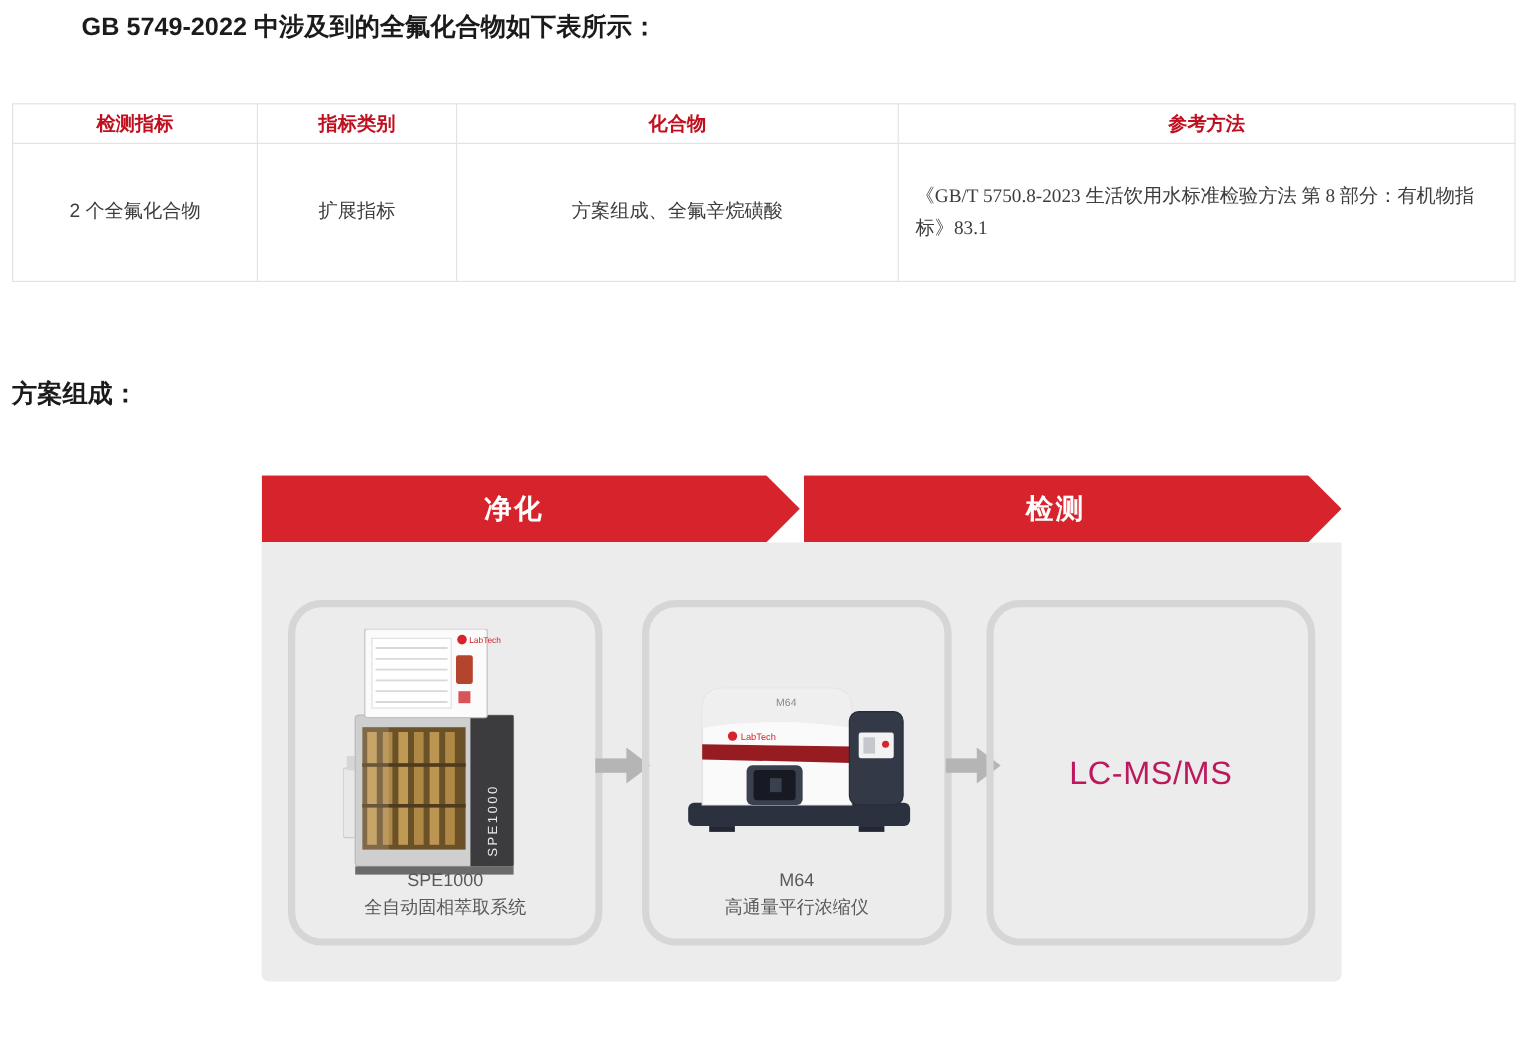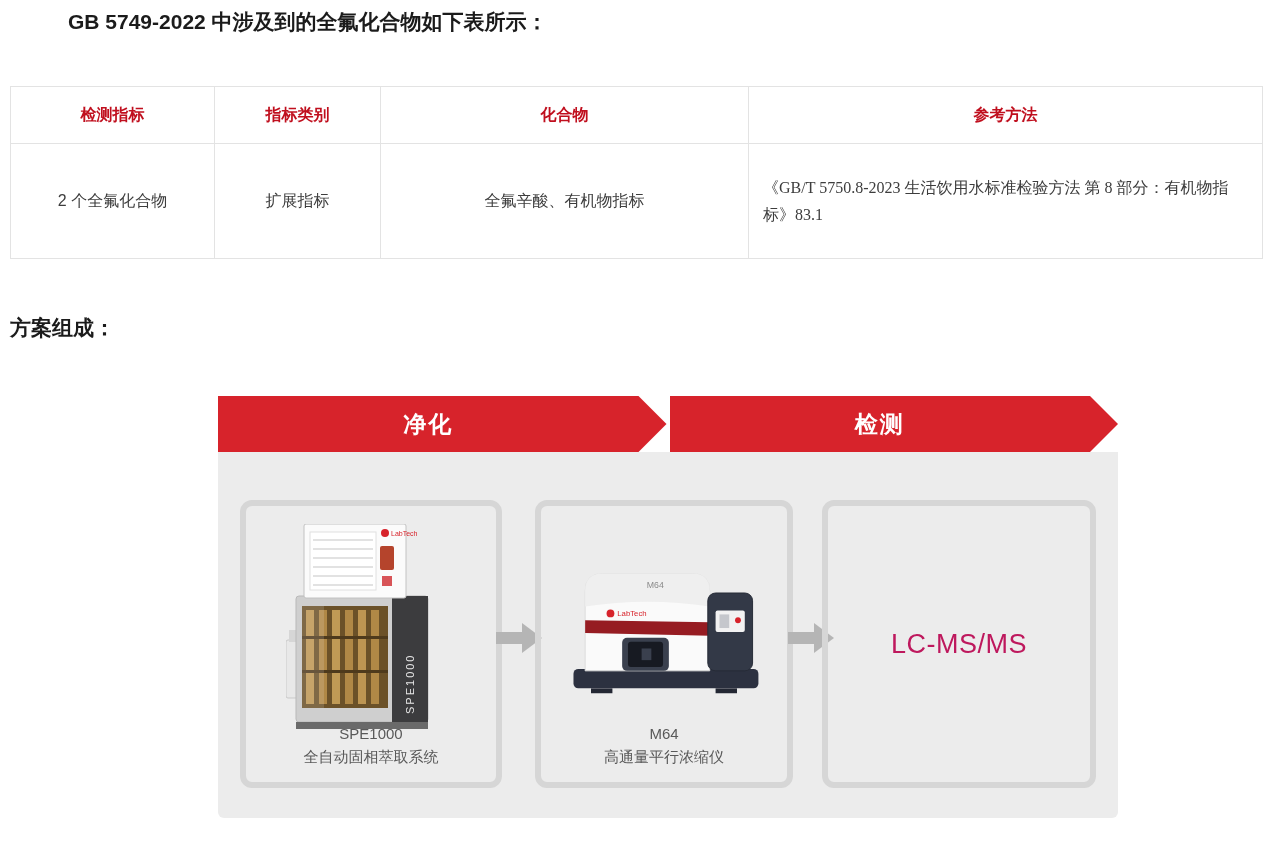--- a/index.html
+++ b/index.html
@@ -20,21 +20,21 @@
   .pfas-table {
     position:absolute; left:10px; top:86px; width:1252px;
     border-collapse:collapse; table-layout:fixed;
   }
   .pfas-table col.c1 { width:204px; }
   .pfas-table col.c2 { width:166px; }
   .pfas-table col.c3 { width:368px; }
   .pfas-table col.c4 { width:514px; }
   .pfas-table th, .pfas-table td { border:1px solid #e3e3e3; }
   .pfas-table th {
-    height:32px; padding:12px 6px;
+    height:32px; padding:0 6px;
     font-size:16px; font-weight:700; 
     color:var(--header-red, #c00f1e);
   }
   .pfas-table td {
     height:102px; padding:6px 10px;
     font-size:16px; color:#3d3d3d; line-height:1.7;
     text-align:center; vertical-align:middle;
   }
   .pfas-table td.method { text-align:left; padding:6px 14px;font-family:Liberation Serif, serif; }
 
@@ -61,21 +61,21 @@
 
   .flow-body {
     position:relative; width:900px; height:366px;
     background:var(--panel-bg, #ececec);
     border-radius:0 0 6px 6px;
   }
 
   .panel {
     position:absolute; top:48px; height:288px;
     border:6px solid var(--panel-border, #d6d6d6);
-    border-radius:12px; box-sizing:border-box;
+    border-radius:28px; box-sizing:border-box;
     background:transparent;
   }
   .panel1 { left:22px;  width:262px; }
   .panel2 { left:317px; width:258px; }
   .panel3 { left:604px; width:274px; display:flex; align-items:center; justify-content:center; }
 
   .instrument { position:absolute; left:50%; transform:translateX(-50%); }
   .panel1 .instrument { top:18px; }
   .panel2 .instrument { top:50px; }
 
@@ -111,21 +111,21 @@
         <th>检测指标</th>
         <th>指标类别</th>
         <th>化合物</th>
         <th>参考方法</th>
       </tr>
     </thead>
     <tbody>
       <tr>
         <td>2 个全氟化合物</td>
         <td>扩展指标</td>
-        <td>全氟辛酸、有机物指标</td>
+        <td>方案组成、全氟辛烷磺酸</td>
         <td class="method">《GB/T 5750.8-2023 生活饮用水标准检验方法 第 8 部分：有机物指标》83.1</td>
       </tr>
     </tbody>
   </table>
 
   <div class="section-title">方案组成：</div>
 
   <div class="flow">
 
     <div class="stages">

